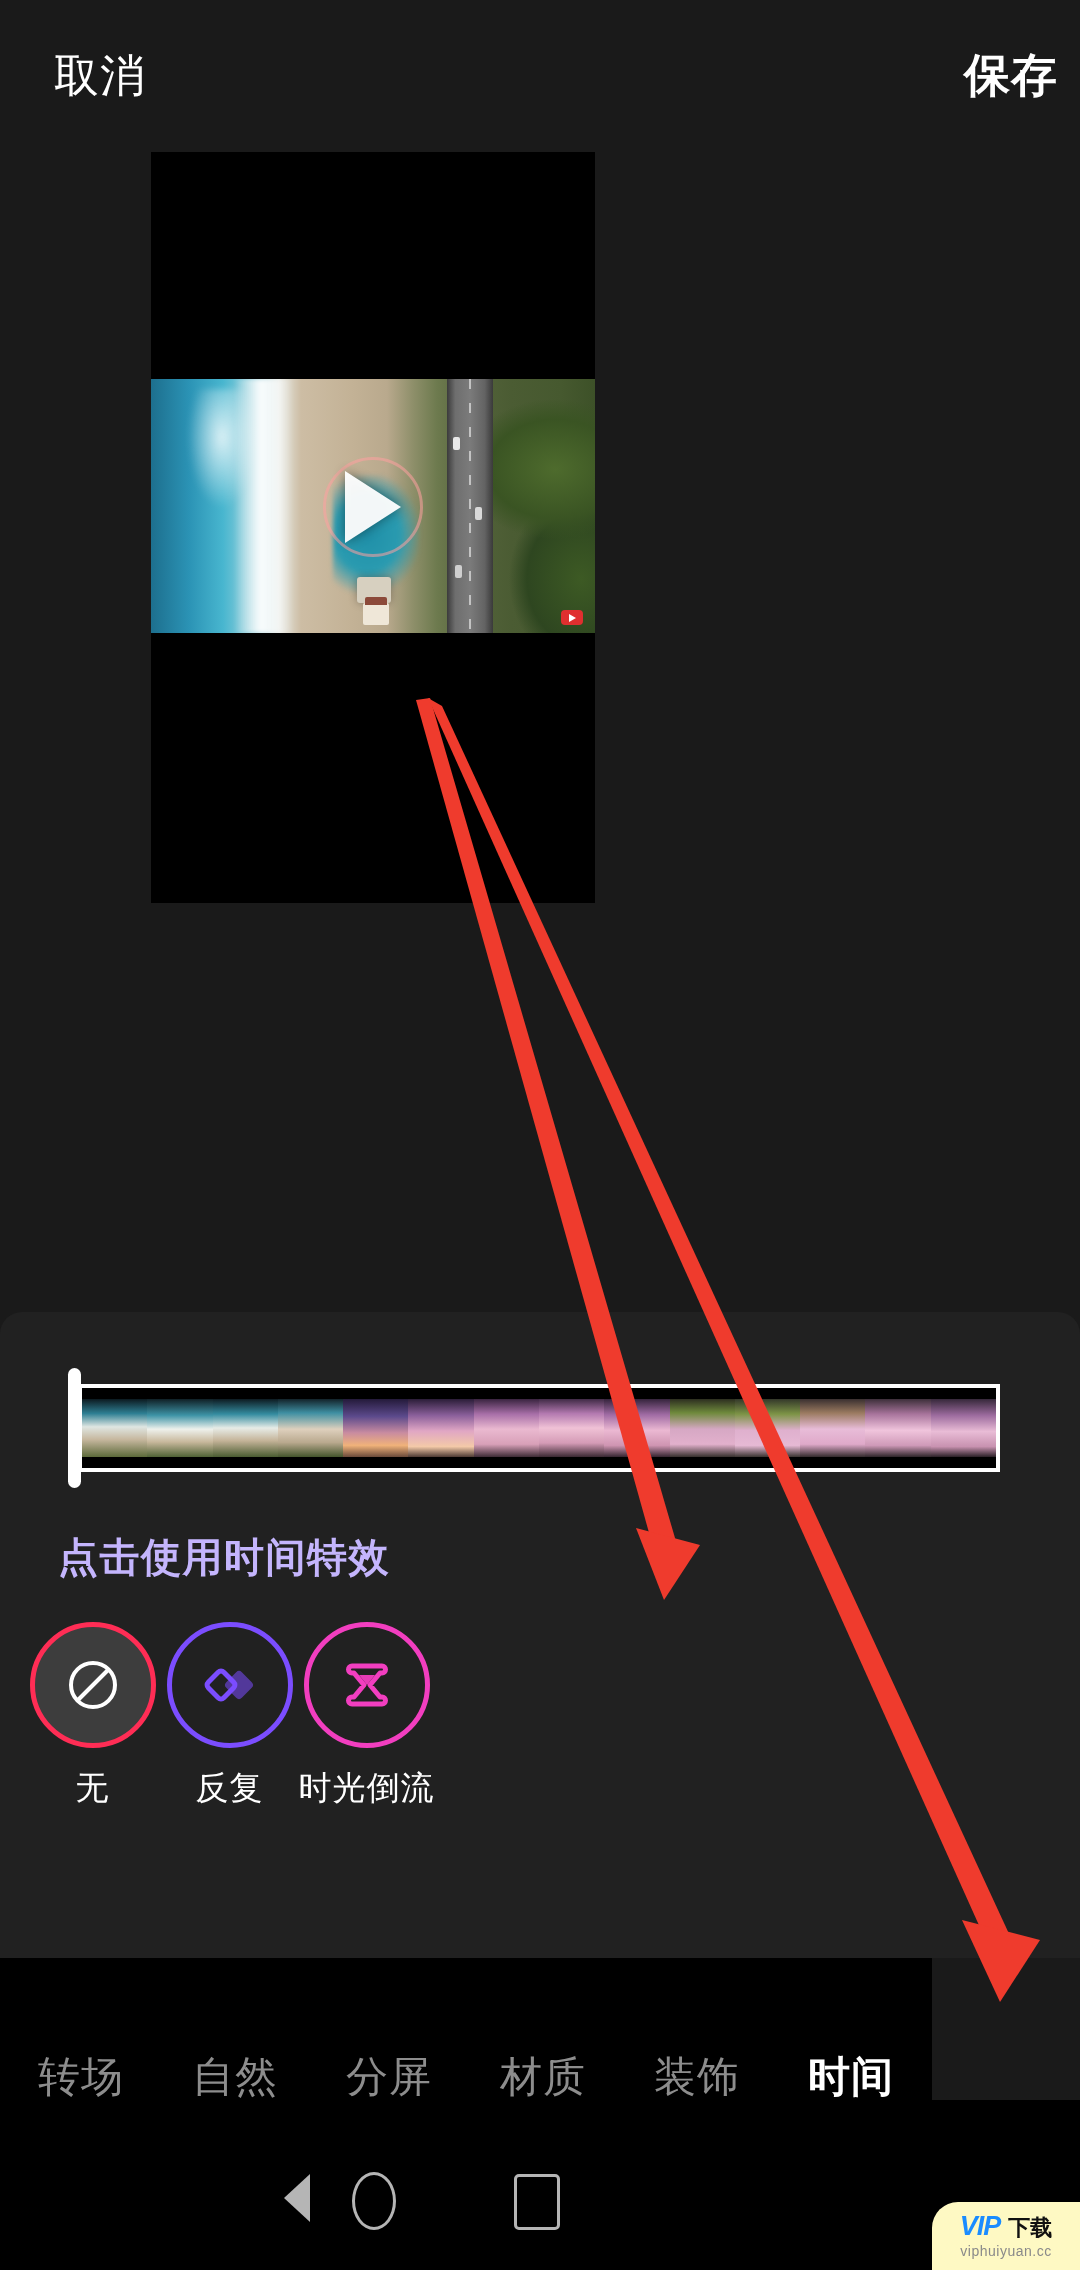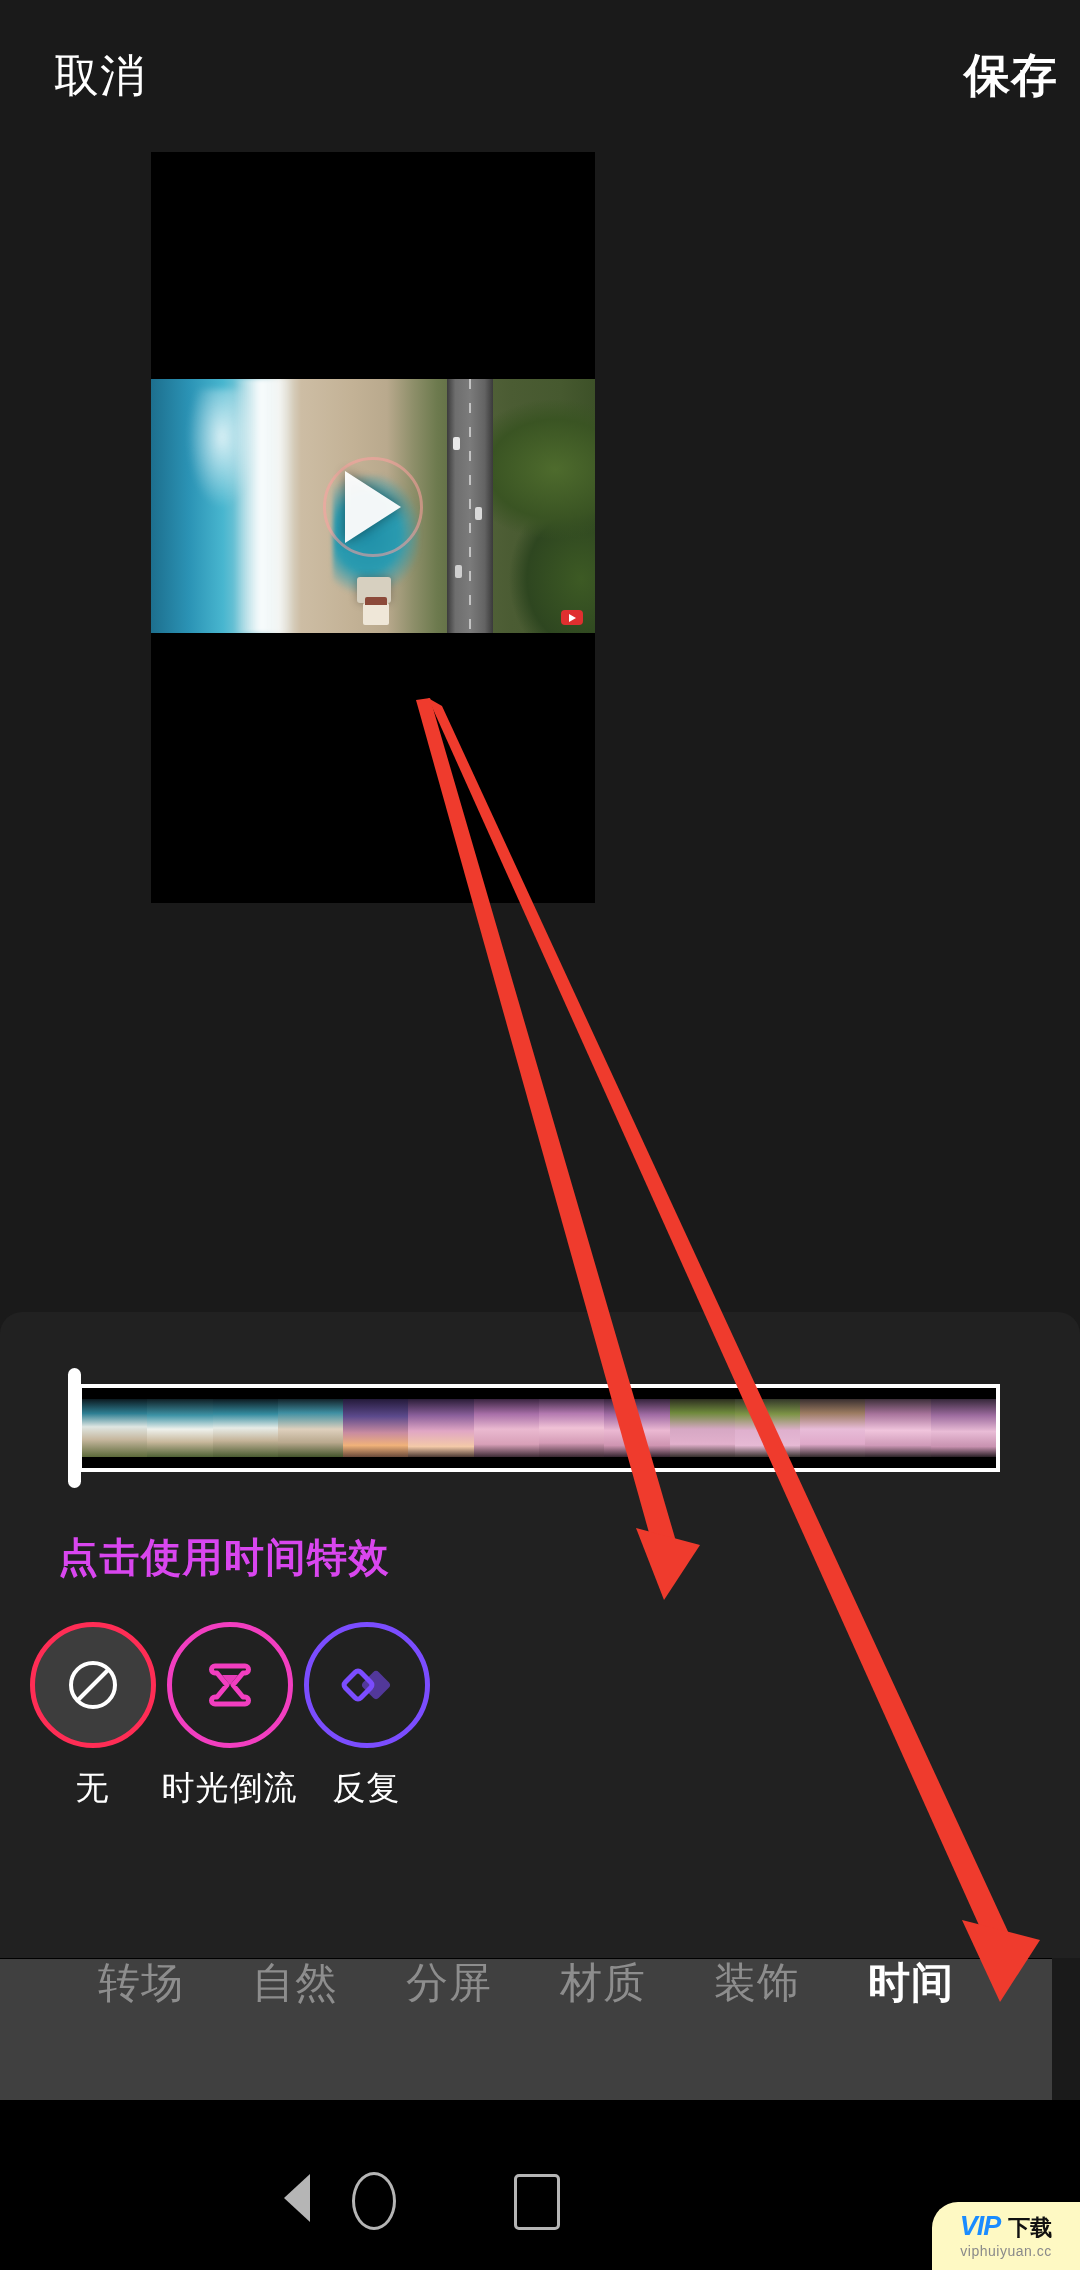--- a/index.html
+++ b/index.html
@@ -248,21 +248,21 @@
     border-radius: 7px;
     z-index: 3;
   }
 
   .section-title {
     position: absolute;
     left: 58px;
     top: 222px;
     font-size: 40px;
     line-height: 46px;
-    color: #d946ef;
+    color: #c4b5fd;
     font-weight: bold;
     letter-spacing: 1.5px;
   }
 
   .effects-row {
     position: absolute;
     left: 0;
     top: 310px;
     width: 1080px;
     display: flex;
@@ -293,26 +293,26 @@
     color: #ffffff;
     letter-spacing: 1px;
     white-space: nowrap;
   }
 
   
   .tabbar {
     position: absolute;
     left: 0;
     top: 1958px;
-    width: 1052px;
+    width: 932px;
     height: 142px;
-    background: #404040;
+    background: #000000;
     border-top: 1px solid #000;
     display: flex;
-    align-items: flex-start;
+    align-items: flex-end;
     justify-content: center;
     z-index: 6;
   }
   .tab {
     font-size: 42px;
     line-height: 48px;
     color: #8d8d8d;
     margin: 0 34px;
     letter-spacing: 1px;
   }
@@ -470,37 +470,37 @@
         <div class="effect-circle" style="border:5px solid #ff2d55; background:#3d3d3d;">
           <svg width="58" height="58" viewBox="0 0 58 58">
             <circle cx="29" cy="29" r="22" fill="none" stroke="#ffffff" stroke-width="4"></circle>
             <line x1="14" y1="44" x2="44" y2="14" stroke="#ffffff" stroke-width="4" stroke-linecap="round"></line>
           </svg>
         </div>
         <div class="effect-label">无</div>
       </div>
 
       <div class="effect-item">
+        <div class="effect-circle" style="border:5px solid #7b4dff; background:transparent;">
+          <svg width="66" height="66" viewBox="0 0 66 66">
+            <rect x="13" y="22" width="22" height="22" rx="4" transform="rotate(45 24 33)" fill="none" stroke="#7b4dff" stroke-width="5"></rect>
+            <rect x="31" y="22" width="22" height="22" rx="4" transform="rotate(45 42 33)" fill="#7b4dff" opacity="0.55"></rect>
+          </svg>
+        </div>
+        <div class="effect-label">反复</div>
+      </div>
+
+      <div class="effect-item">
         <div class="effect-circle" style="border:5px solid #f23ec0; background:transparent;">
           <svg width="62" height="62" viewBox="0 0 62 62">
             <path d="M16 12 H46 a3 3 0 0 1 0 7 H44 L34 31 L44 43 H46 a3 3 0 0 1 0 7 H16 a3 3 0 0 1 0 -7 H18 L28 31 L18 19 H16 a3 3 0 0 1 0 -7 Z" fill="none" stroke="#f23ec0" stroke-width="5" stroke-linejoin="round"></path>
             <path d="M23 21 H39 L31 31 Z" fill="#f23ec0" opacity="0.95"></path>
           </svg>
         </div>
         <div class="effect-label">时光倒流</div>
-      </div>
-
-      <div class="effect-item">
-        <div class="effect-circle" style="border:5px solid #7b4dff; background:transparent;">
-          <svg width="66" height="66" viewBox="0 0 66 66">
-            <rect x="13" y="22" width="22" height="22" rx="4" transform="rotate(45 24 33)" fill="none" stroke="#7b4dff" stroke-width="5"></rect>
-            <rect x="31" y="22" width="22" height="22" rx="4" transform="rotate(45 42 33)" fill="#7b4dff" opacity="0.55"></rect>
-          </svg>
-        </div>
-        <div class="effect-label">反复</div>
       </div>
 
 
     </div>
   </div>
 
   <div class="tabbar">
     <div class="tab">转场</div>
     <div class="tab">自然</div>
     <div class="tab">分屏</div>

